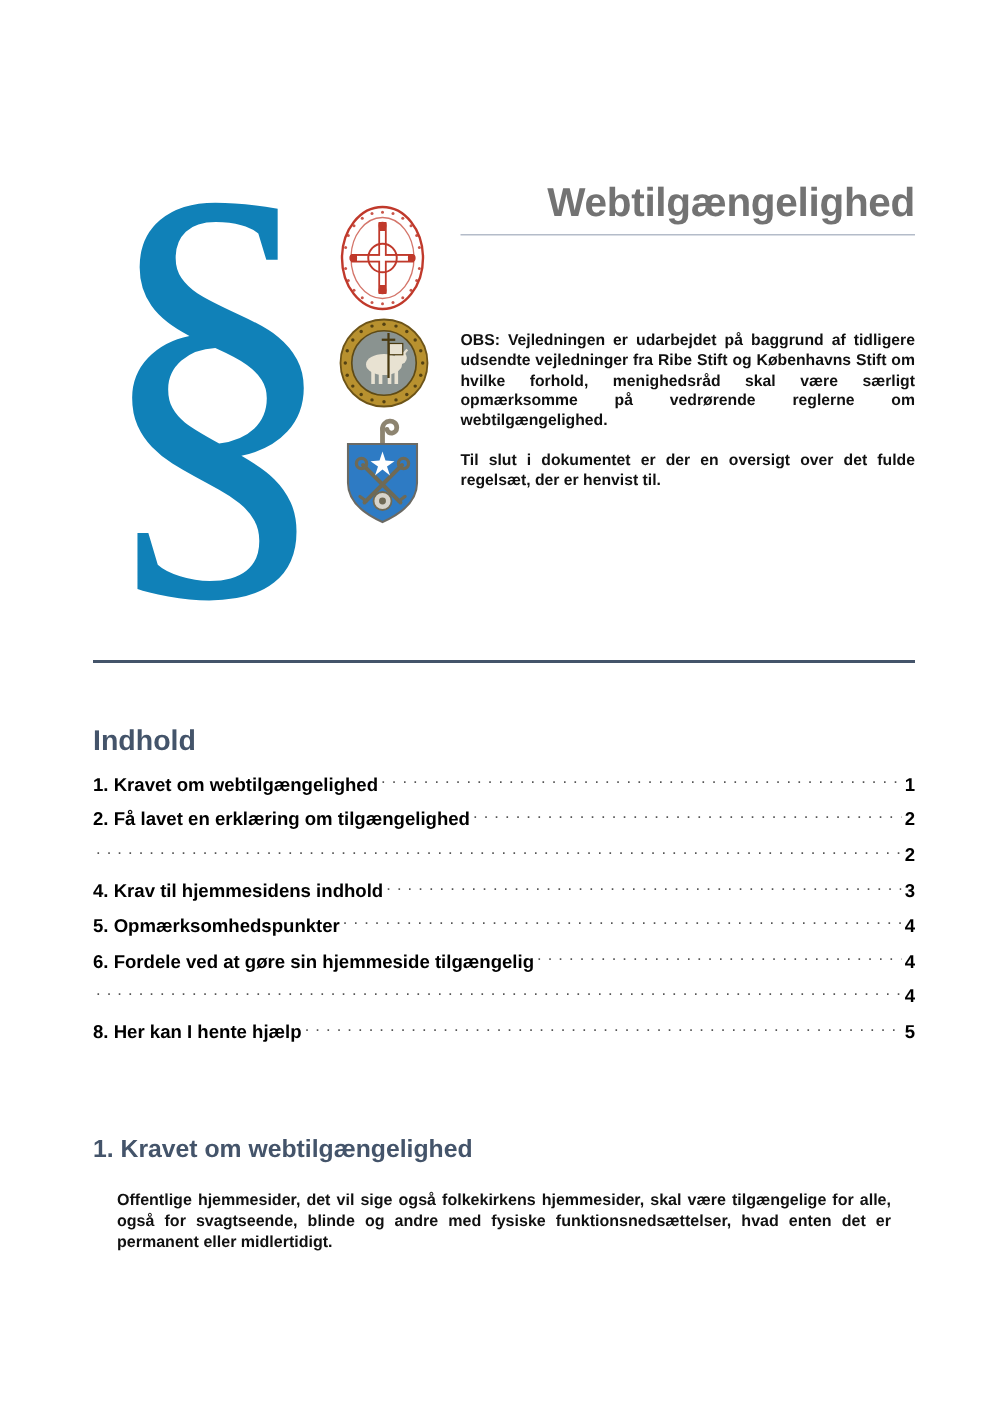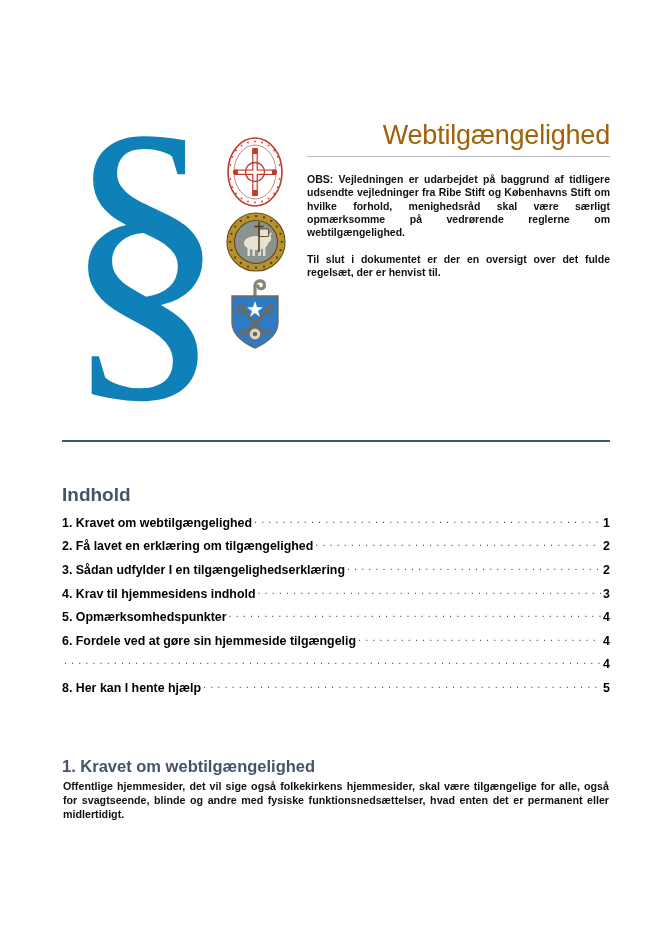--- a/index.html
+++ b/index.html
@@ -71,39 +71,39 @@
 
   
   .intro-column {
     flex: 1 1 auto;
     padding-top: 0px;
   }
 
   .doc-title {
     margin: 0;
     font-size: 27px;
-    font-weight: normal;
-    color: #a16207;
+    font-weight: bold;
+    color: #737373;
     letter-spacing: -0.2px;
     line-height: 1.18;
     text-align: right;
     padding-bottom: 4px;
     border-bottom: 1.5px solid #b4bcc9;
   }
 
   .intro-para {
     margin: 0;
     padding: 0;
     font-size: 10.5px;
     line-height: 13.4px;
     text-align: justify;
     color: #111111;
     font-weight: 600;
   }
-  .intro-para.first { margin-top: 16px; }
+  .intro-para.first { margin-top: 64px; }
   .intro-para + .intro-para { margin-top: 13px; }
 
   
   .main-divider {
     position: absolute;
     left: 62px;
     top: 440px;
     width: 548px;
     height: 0;
     border-top: 2px solid #44546a;
@@ -179,21 +179,21 @@
 
   .section-heading {
     margin: 0 0 2px 0;
     font-size: 16.5px;
     font-weight: bold;
     color: #44546a;
     line-height: 1.2;
   }
 
   .section-body {
-    margin: 1px;
+    margin: 16px;
     font-size: 10.7px;
     line-height: 14.2px;
     text-align: justify;
     color: #111111;
     font-weight: 600;
   }
 </style>
 </head>
 <body>
 
@@ -345,21 +345,20 @@
         <span class="toc-label">1. Kravet om webtilgængelighed</span>
         <span class="toc-leader"></span>
         <span class="toc-page">1</span>
       </li>
       <li class="toc-item">
         <span class="toc-label">2. Få lavet en erklæring om tilgængelighed</span>
         <span class="toc-leader"></span>
         <span class="toc-page">2</span>
       </li>
       <li class="toc-item">
-        <span class="toc-label">3. Sådan udfylder I en tilgængelighedserklæring</span>
         <span class="toc-leader"></span>
         <span class="toc-page">2</span>
       </li>
       <li class="toc-item">
         <span class="toc-label">4. Krav til hjemmesidens indhold</span>
         <span class="toc-leader"></span>
         <span class="toc-page">3</span>
       </li>
       <li class="toc-item">
         <span class="toc-label">5. Opmærksomhedspunkter</span>

